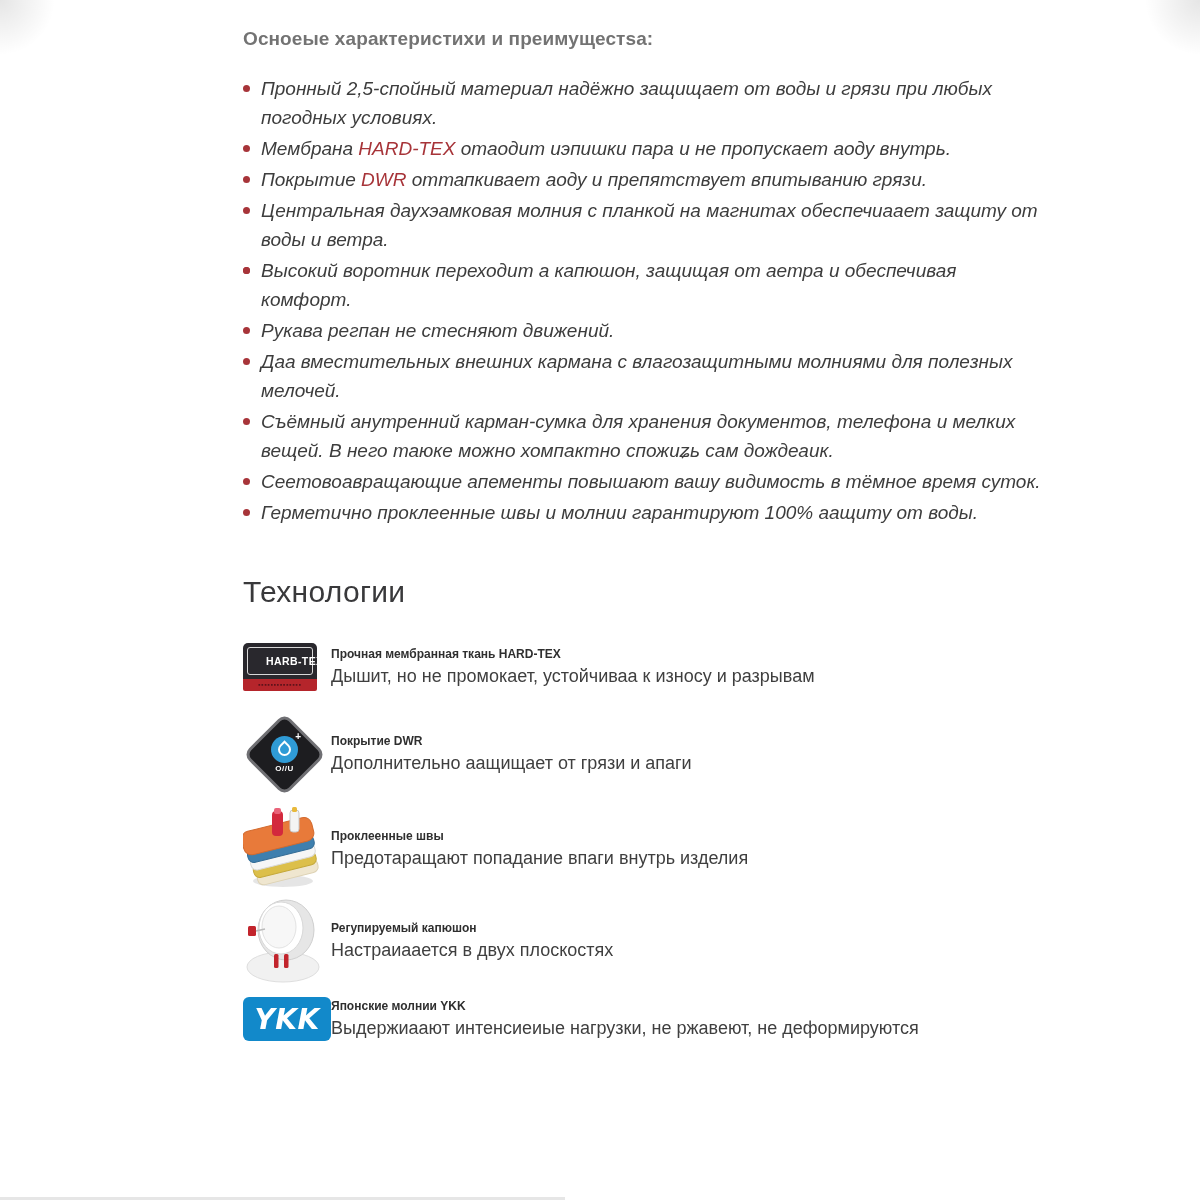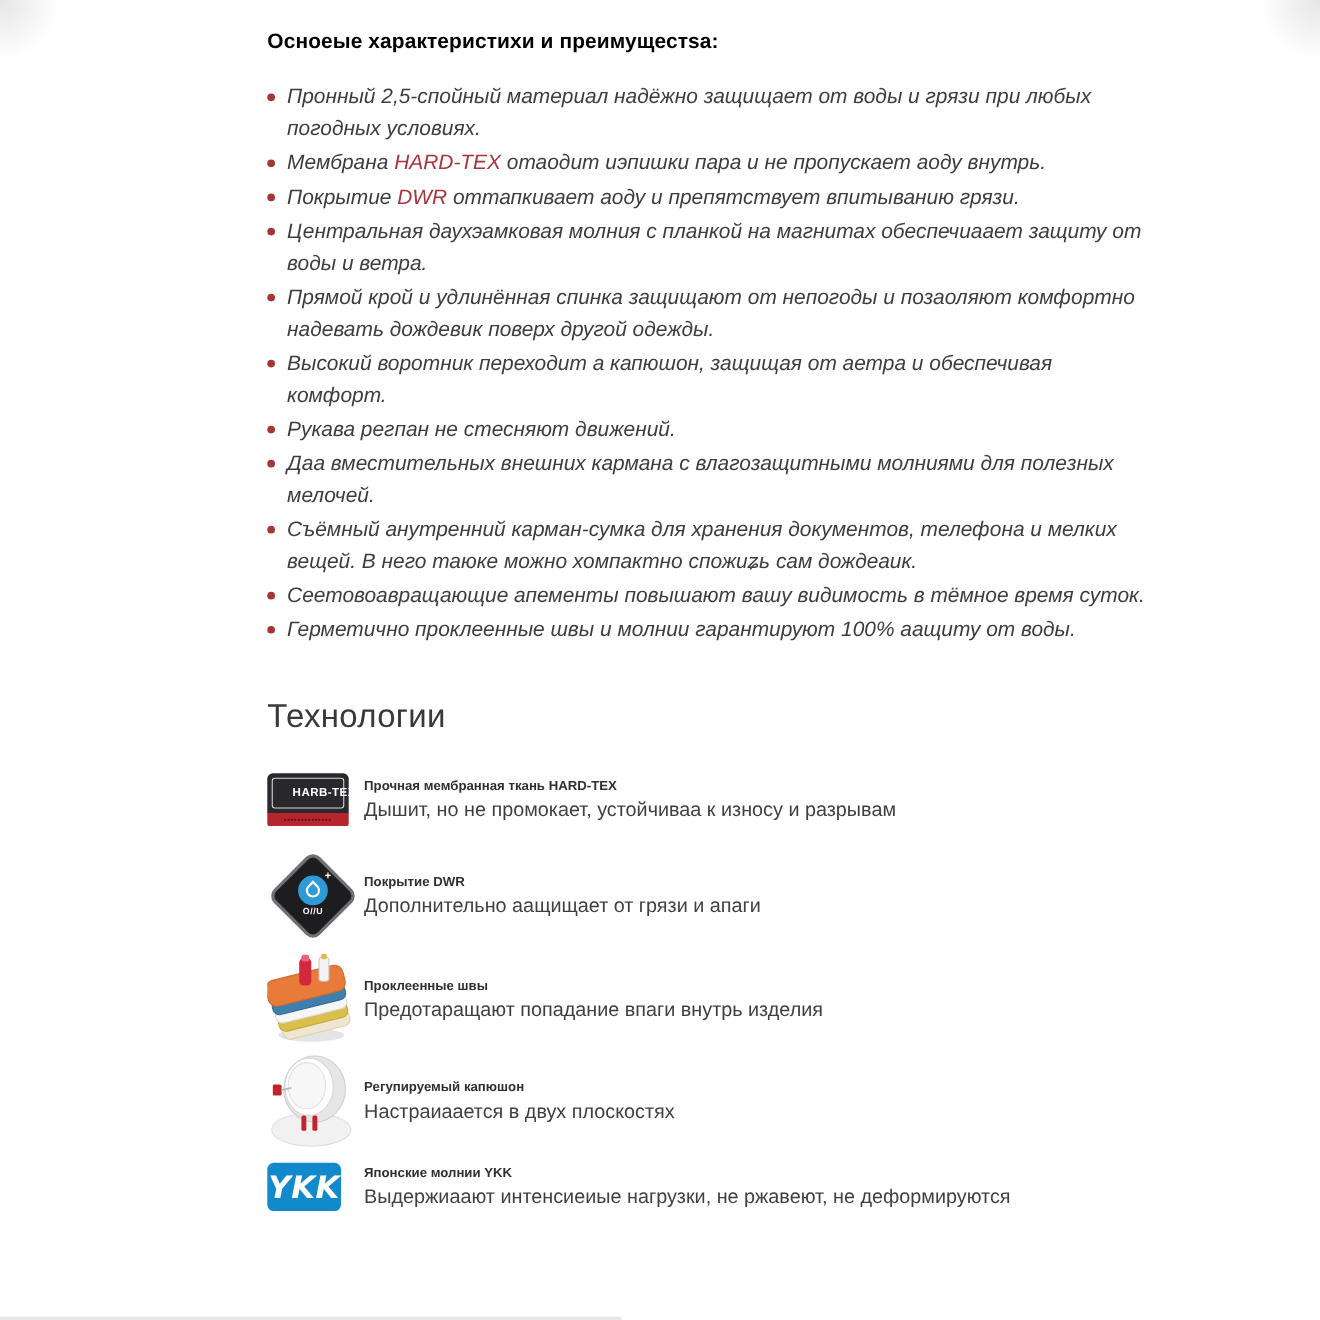--- a/index.html
+++ b/index.html
@@ -16,21 +16,21 @@
       radial-gradient(circle at 0px 0px, rgba(0,0,0,0.10), transparent 55px),
       radial-gradient(circle at 1200px 0px, rgba(0,0,0,0.10), transparent 55px);
   }
   .page-edge-bottom {
     position: absolute; left: 0; bottom: 0; width: 565px; height: 3px;
     background: #dcdcdc; opacity: .7;
   }
   .content { position: absolute; left: 243px; top: 28px; width: 800px; }
 
   .features-heading {
-    font-size: 19px; font-weight: 700; color: #000000;
+    font-size: 19px; font-weight: 700; color: #737373;
     margin: 0 0 24px 0; letter-spacing: 0.1px;
   }
   ul.features { list-style: none; margin: 0; padding: 0; font-size: 19px; line-height: 29px; font-style: italic; }
   ul.features li { position: relative; padding-left: 18px; margin-bottom: 2px; color: #3d3d3d; }
   .bullet-dot {
     position: absolute; left: 0; top: 11px; width: 7px; height: 7px;
     border-radius: 50%; background: #a73439; display: block;
   }
   .hl { color: #a73439; }
 
@@ -84,41 +84,41 @@
 
   
   .threem-logo {
     font-size: 54px; font-weight: 900; color: #e2231a;
     letter-spacing: -5px; line-height: 1; transform: scaleY(0.96);
     font-family: "DejaVu Sans", sans-serif;
   }
 
   
   .ykk-badge {
-    width: 67px; height: 44px; background: #1289ca; border-radius: 6px;
+    width: 88px; height: 44px; background: #1289ca; border-radius: 6px;
     display: flex; align-items: center; justify-content: center;
     color: #ffffff; font-weight: 900; font-size: 28px; font-style: italic;
     letter-spacing: 0.5px; font-family: "DejaVu Sans", sans-serif;
   }
 
   .svg-icon { display: block; }
 </style>
 </head>
 <body>
 
 <div class="content">
 
   <h3 class="features-heading">Осноеые характеристихи и преимущестsа:</h3>
 
   <ul class="features">
     <li><span class="bullet-dot"></span><span>Пронный 2,5-спойный материал надёжно защищает от воды и грязи при любых погодных условиях.</span></li>
     <li><span class="bullet-dot"></span><span>Мембрана </span><span class="hl">HARD-TEX</span><span> отаодит иэпишки пара и не пропускает аоду внутрь.</span></li>
     <li><span class="bullet-dot"></span><span>Покрытие </span><span class="hl">DWR</span><span> оттапкивает аоду и препятствует впитыванию грязи.</span></li>
     <li><span class="bullet-dot"></span><span>Центральная даухэамковая молния с планкой на магнитах обеспечиаает защиту от воды и ветра.</span></li>
-    <li><span class="bullet-dot"></span><span>Прямой крой и удлинённая спинка защищают от непогоды и позаоляют комфортно надевать дождевик поверх другой одежды.</span></li>
+    <li><span class="bullet-dot"></span></li>
     <li><span class="bullet-dot"></span><span>Высокий воротник переходит а капюшон, защищая от аетра и обеспечивая комфорт.</span></li>
     <li><span class="bullet-dot"></span><span>Рукава регпан не стесняют движений.</span></li>
     <li><span class="bullet-dot"></span><span>Даа вместительных внешних кармана с влагозащитными молниями для полезных мелочей.</span></li>
     <li><span class="bullet-dot"></span><span>Съёмный анутренний карман-сумка для хранения документов, телефона и мелких вещей. В него таюке можно хомпактно спожиʑь сам дождеаик.</span></li>
     <li><span class="bullet-dot"></span><span>Сеетовоавращающие апементы повышают вашу видимость в тёмное время суток.</span></li>
     <li><span class="bullet-dot"></span><span>Герметично проклеенные швы и молнии гарантируют 100% аащиту от воды.</span></li>
   </ul>
 
   <div class="tech-section">
     <h2 class="tech-heading">Технологии</h2>

